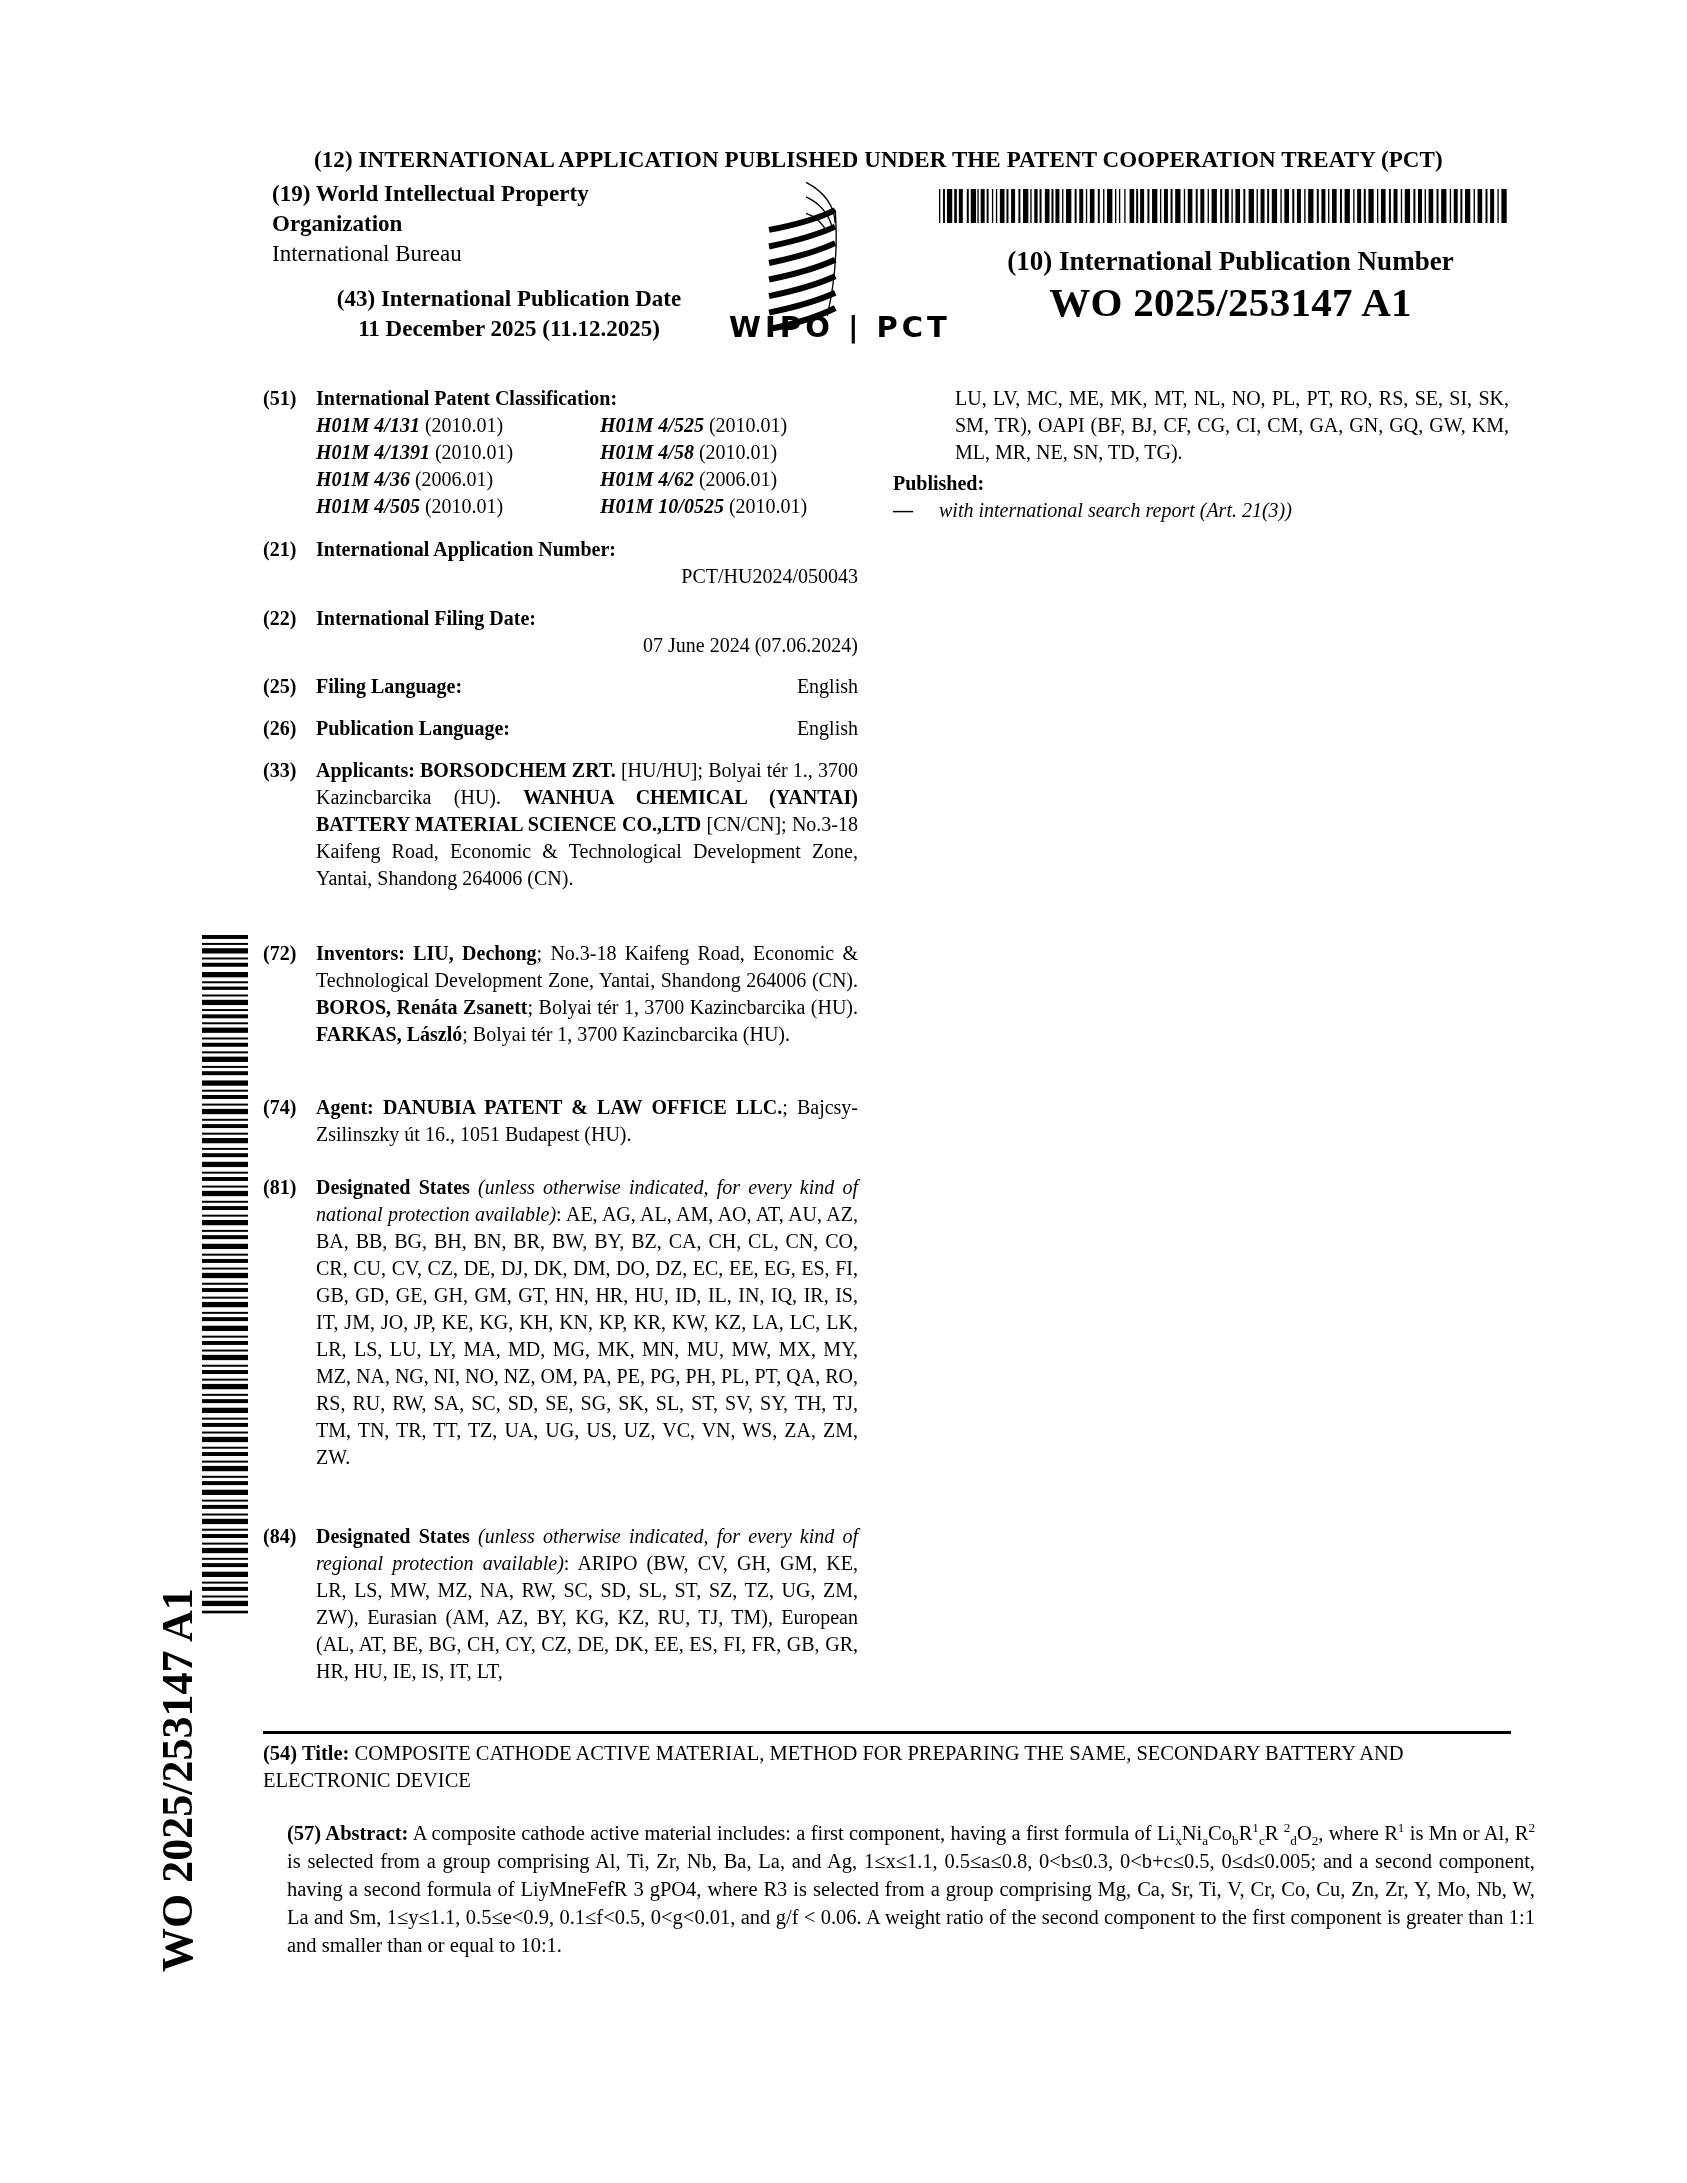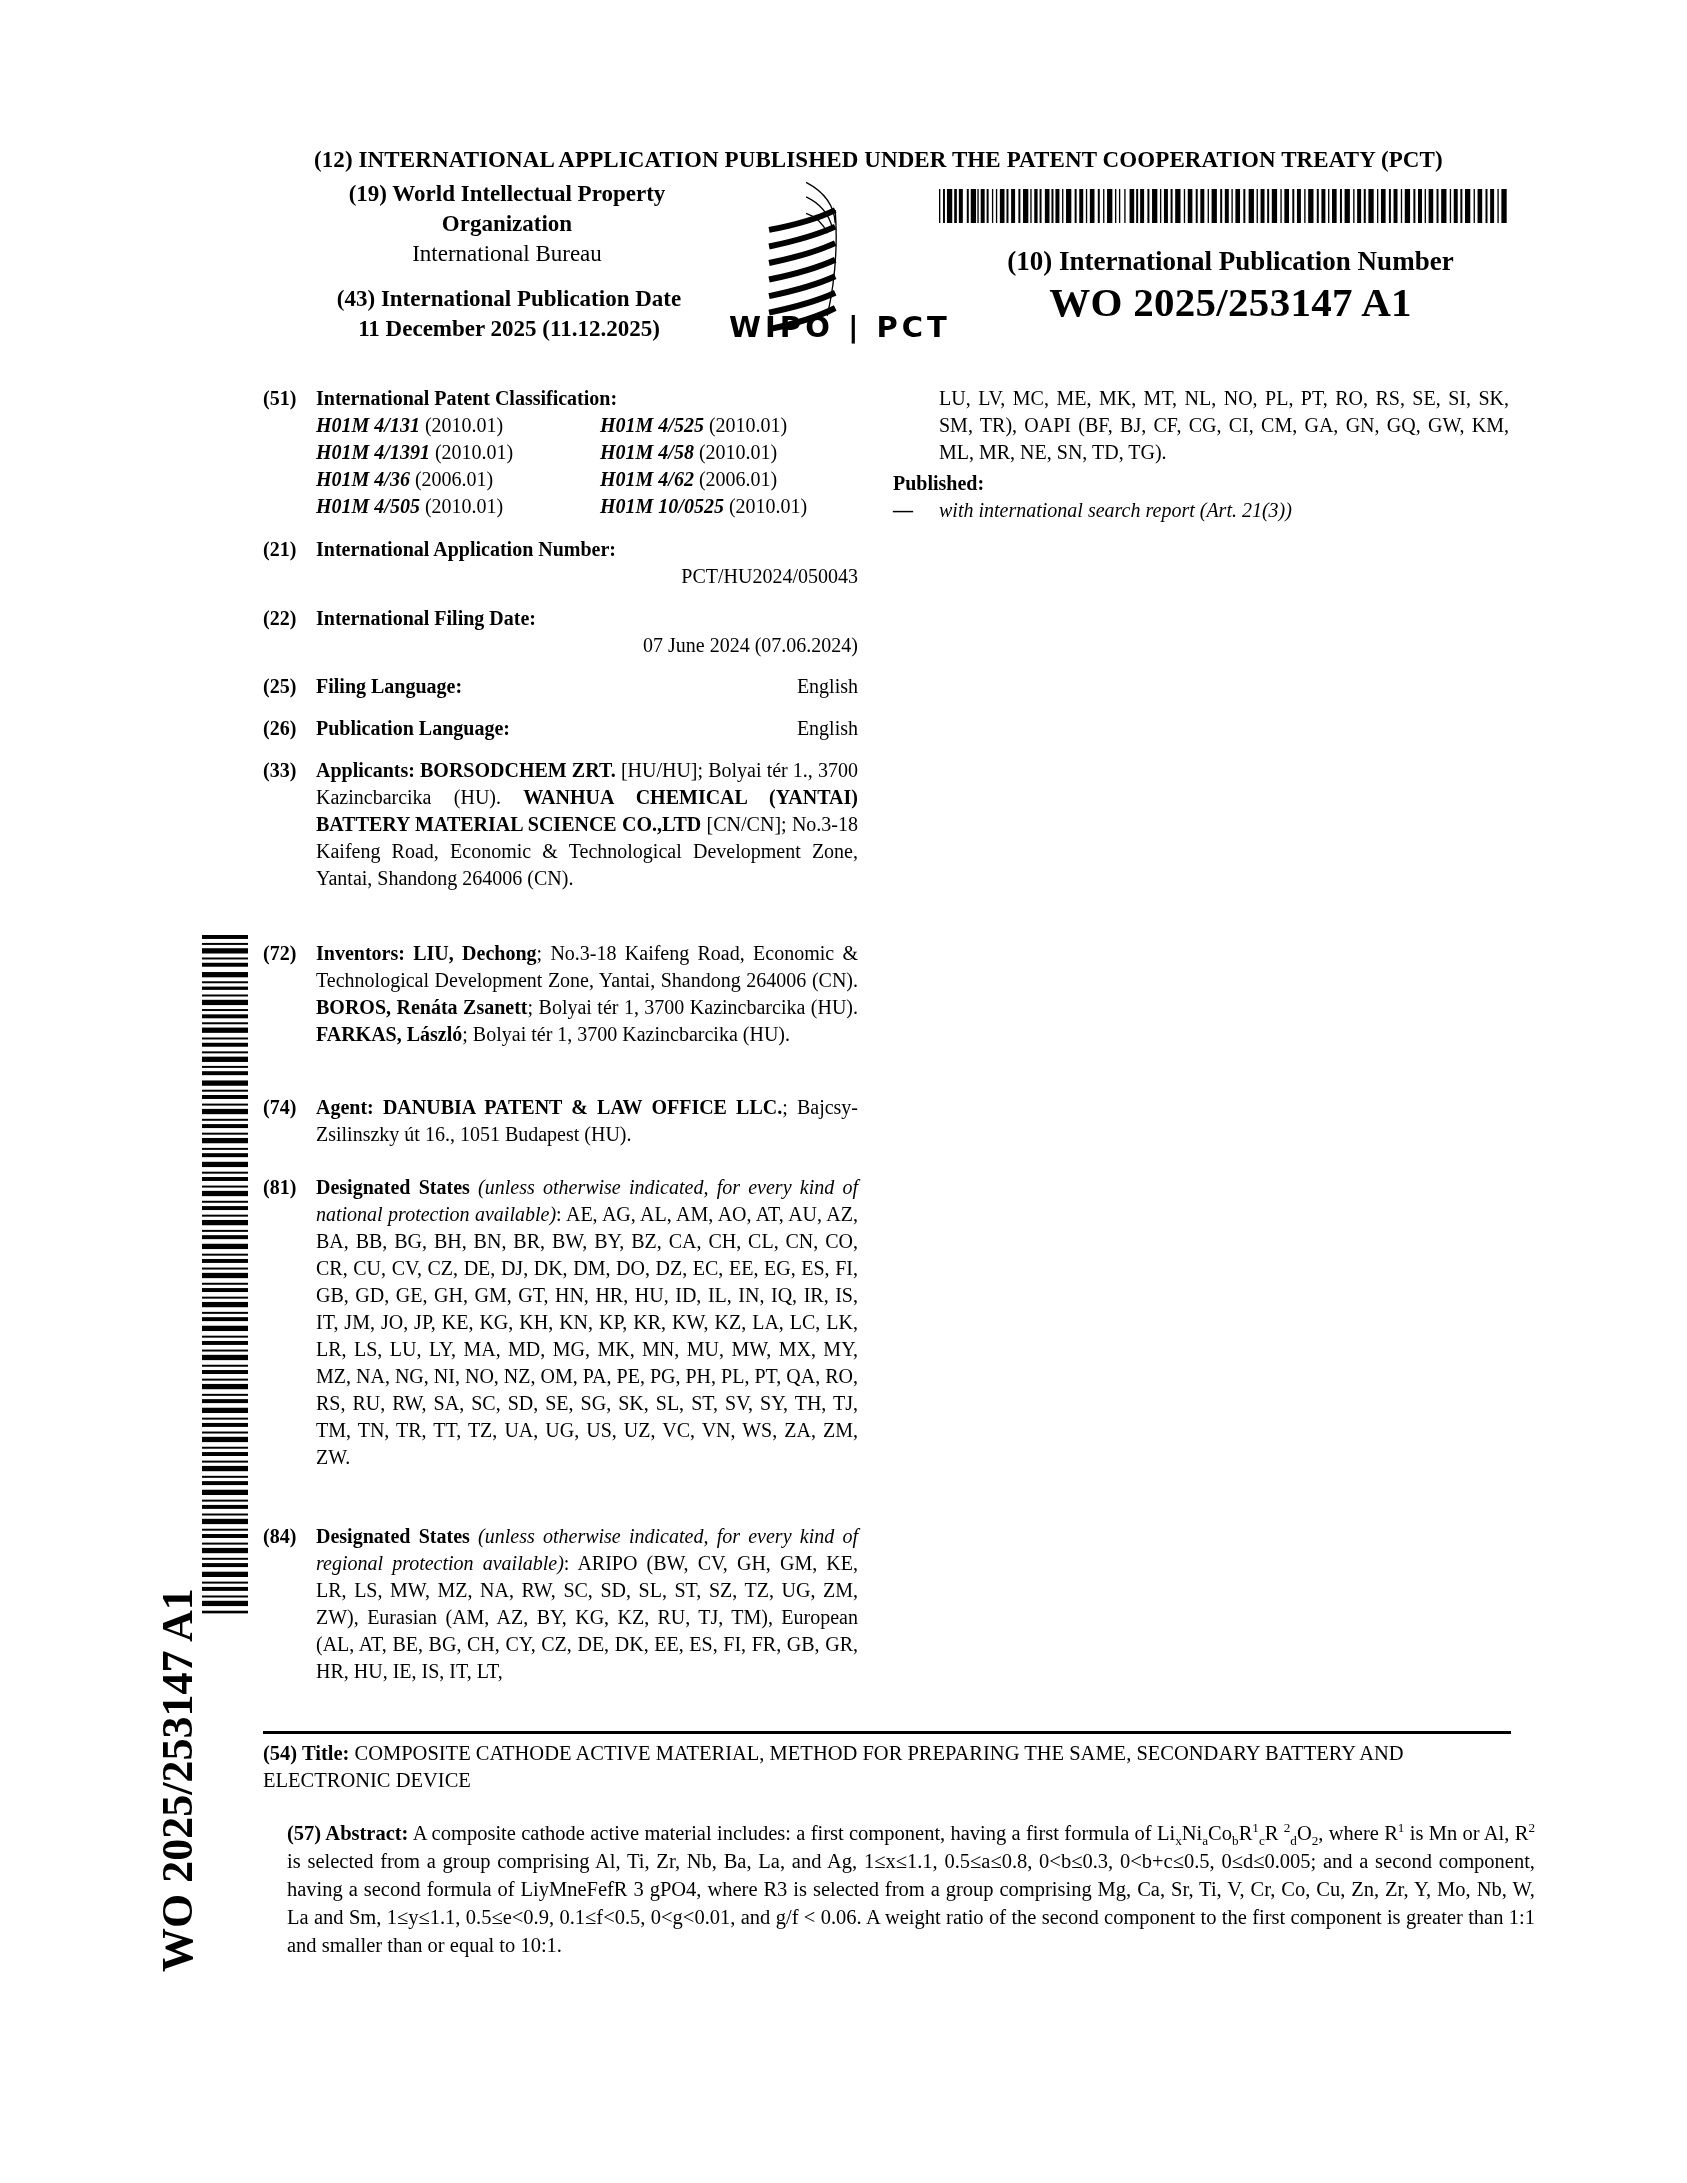--- a/index.html
+++ b/index.html
@@ -6,42 +6,42 @@
   body {
     width: 1687px; height: 2183px; position: relative; overflow: hidden;
     font-family: "Liberation Serif", "DejaVu Serif", serif; color: #000;
   }
   .abs { position: absolute; }
   .b { font-weight: bold; }
   .i { font-style: italic; }
 
   
   #hdr12 { left: 314px; top: 147px; width: 1197px; font-size: 23px; font-weight: bold; letter-spacing: 0.1px; white-space: nowrap; }
-  #wipo-org { left: 282px; top: 179px; width: 450px; text-align: center; font-size: 23px; line-height: 30px; }
+  #wipo-org { left: 272px; top: 179px; width: 450px; font-size: 23px; line-height: 30px; }
   #wipo-org .b { font-weight: bold; }
   #pubdate { left: 304px; top: 284px; width: 410px; text-align: center; font-size: 23px; line-height: 30px; }
   #logo { left: 728px; top: 177px; width: 225px; height: 172px; }
   #logo-text { left: 721px; top: 310px; width: 238px; text-align: center; font-family: "DejaVu Sans", sans-serif; font-size: 29px; font-weight: bold; letter-spacing: 4px; }
   #barcode-top { left: 939px; top: 189px; width: 569px; height: 34px; }
   #pubnum-block { left: 966px; top: 246px; width: 529px; text-align: center; }
   #pubnum-label { font-size: 27px; font-weight: bold; }
   #pubnum { font-size: 41px; font-weight: bold; margin-top: 1.3px; letter-spacing: 0.3px; }
 
   
   .fld { position: absolute; left: 263px; width: 595px; font-size: 20px; line-height: 27px; }
   .fld .num { position: absolute; left: 0; top: 0; }
   .fld .body { margin-left: 53px; text-align: justify; }
   .fld .r { text-align: right; }
   .ipc { display: grid; grid-template-columns: 284px 278px; font-size: 20px; line-height: 27px; }
   .ipc .code { font-weight: bold; font-style: italic; }
   .row2 { display: flex; justify-content: space-between; }
 
   
   #right-col { left: 939px; top: 385px; width: 570px; font-size: 20px; line-height: 27px; }
-  #right-col .cont { margin-left: 0; text-align: justify; }
+  #right-col .cont { margin-left: 16px; text-align: justify; }
   #published-label { margin-top: 4px; font-weight: bold; margin-left: -46px; }
   #published-item { margin-left: -46px; display: flex; }
   #published-item .dash { width: 46px; font-weight: bold; }
 
   
   #barcode-side { left: 202px; top: 935px; width: 46px; height: 681px; }
   #side-num { left: 152px; top: 1972px; transform: rotate(-90deg); transform-origin: left top; font-size: 44px; font-weight: bold; white-space: nowrap; width: 430px; }
 
   #rule { left: 263px; top: 1731px; width: 1248px; height: 3.3px; background: #000; }
   #title54 { left: 263px; top: 1740px; width: 1248px; font-size: 20.5px; line-height: 27px; }

